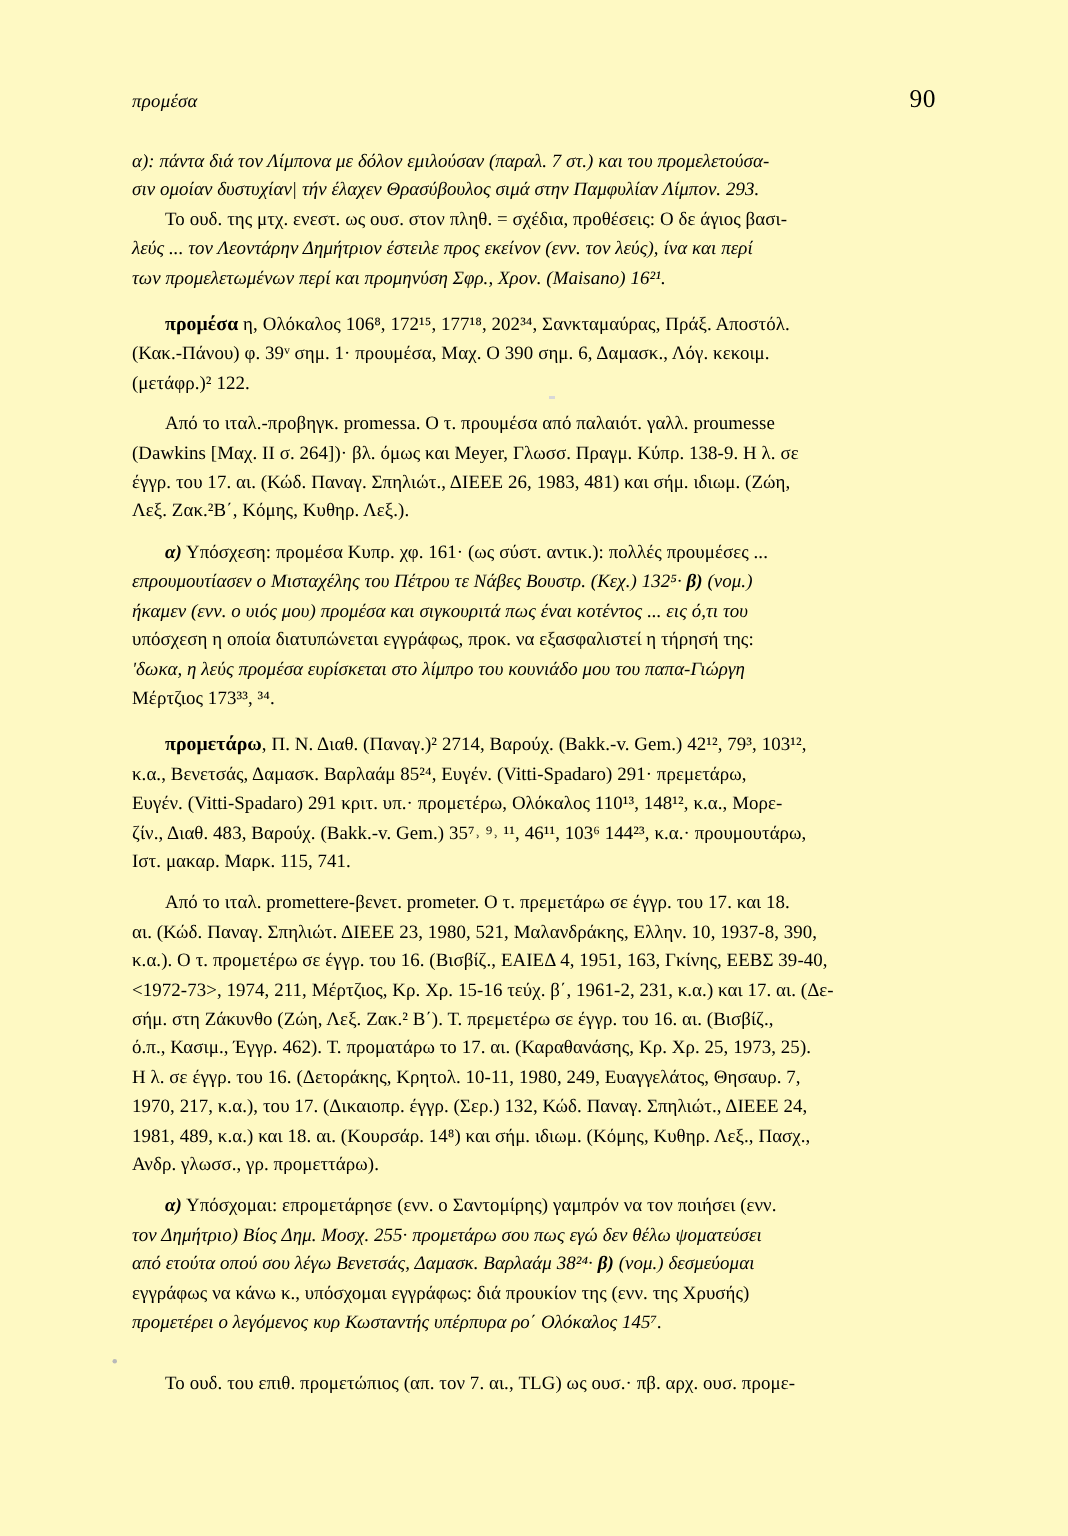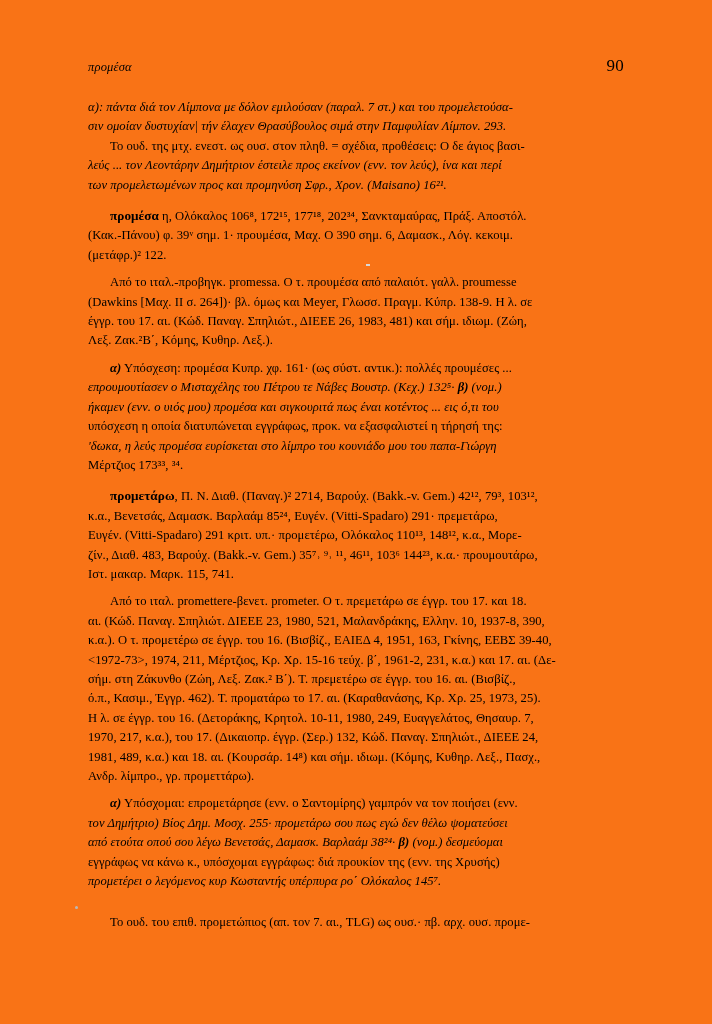--- a/index.html
+++ b/index.html
@@ -11,21 +11,21 @@
     width: 712px;
     height: 1024px;
     font-family: "Liberation Serif", "DejaVu Serif", serif;
     color: #000000;
     position: relative;
     overflow: hidden;
   }
   .page {
     position: absolute;
     inset: 0;
-    background: #f97316;
+    background: #fef9c3;
     text-decoration: underline;
   }
   .running-head {
     position: absolute;
     top: 56px;
     left: 88px;
     right: 88px;
     height: 20px;
     display: flex;
     align-items: baseline;
@@ -100,21 +100,21 @@
   <div class="body-col">
 
     <div>
       <p class="noindent it">α): πάντα διά τον Λίμπονα με δόλον εμιλούσαν (παραλ. 7 στ.) και του προμελετούσα-</p>
       <p class="noindent it">σιν ομοίαν δυστυχίαν| τήν έλαχεν Θρασύβουλος σιμά στην Παμφυλίαν Λίμπον. 293.</p>
     </div>
 
     <div>
       <p class="indent">Το ουδ. της μτχ. ενεστ. ως ουσ. στον πληθ. = σχέδια, προθέσεις: Ο δε άγιος βασι-</p>
       <p class="noindent it">λεύς ... τον Λεοντάρην Δημήτριον έστειλε προς εκείνον (ενν. τον λεύς), ίνα και περί</p>
-      <p class="noindent it">των προμελετωμένων προς και προμηνύση Σφρ., Χρον. (Maisano) 16²¹.</p>
+      <p class="noindent it">των προμελετωμένων περί και προμηνύση Σφρ., Χρον. (Maisano) 16²¹.</p>
     </div>
 
     <div class="gap-md"></div>
 
     <div>
       <p class="indent"><span class="hw">προμέσα</span> η, Ολόκαλος 106⁸, 172¹⁵, 177¹⁸, 202³⁴, Σανκταμαύρας, Πράξ. Αποστόλ.</p>
       <p class="noindent">(Κακ.-Πάνου) φ. 39ᵛ σημ. 1· προυμέσα, Μαχ. Ο 390 σημ. 6, Δαμασκ., Λόγ. κεκοιμ.</p>
       <p class="noindent">(μετάφρ.)² 122.</p>
     </div>
 
@@ -153,21 +153,21 @@
     <div>
       <p class="indent">Από το ιταλ. promettere-βενετ. prometer. Ο τ. πρεμετάρω σε έγγρ. του 17. και 18.</p>
       <p class="noindent">αι. (Κώδ. Παναγ. Σπηλιώτ. ΔΙΕΕΕ 23, 1980, 521, Μαλανδράκης, Ελλην. 10, 1937-8, 390,</p>
       <p class="noindent">κ.α.). Ο τ. προμετέρω σε έγγρ. του 16. (Βισβίζ., ΕΑΙΕΔ 4, 1951, 163, Γκίνης, ΕΕΒΣ 39-40,</p>
       <p class="noindent">&lt;1972-73&gt;, 1974, 211, Μέρτζιος, Κρ. Χρ. 15-16 τεύχ. β΄, 1961-2, 231, κ.α.) και 17. αι. (Δε-</p>
       <p class="noindent">σήμ. στη Ζάκυνθο (Ζώη, Λεξ. Ζακ.² Β΄). Τ. πρεμετέρω σε έγγρ. του 16. αι. (Βισβίζ.,</p>
       <p class="noindent">ό.π., Κασιμ., Έγγρ. 462). Τ. προματάρω το 17. αι. (Καραθανάσης, Κρ. Χρ. 25, 1973, 25).</p>
       <p class="noindent">Η λ. σε έγγρ. του 16. (Δετοράκης, Κρητολ. 10-11, 1980, 249, Ευαγγελάτος, Θησαυρ. 7,</p>
       <p class="noindent">1970, 217, κ.α.), του 17. (Δικαιοπρ. έγγρ. (Σερ.) 132, Κώδ. Παναγ. Σπηλιώτ., ΔΙΕΕΕ 24,</p>
       <p class="noindent">1981, 489, κ.α.) και 18. αι. (Κουρσάρ. 14⁸) και σήμ. ιδιωμ. (Κόμης, Κυθηρ. Λεξ., Πασχ.,</p>
-      <p class="noindent">Ανδρ. λίμπρο., γρ. προμεττάρω).</p>
+      <p class="noindent">Ανδρ. γλωσσ., γρ. προμεττάρω).</p>
     </div>
 
     <div class="gap-sm"></div>
 
     <div>
       <p class="indent"><span class="bold it">α)</span> Υπόσχομαι: επρομετάρησε (ενν. ο Σαντομίρης) γαμπρόν να τον ποιήσει (ενν.</p>
       <p class="noindent it">τον Δημήτριο) Βίος Δημ. Μοσχ. 255· προμετάρω σου πως εγώ δεν θέλω ψοματεύσει</p>
       <p class="noindent it">από ετούτα οπού σου λέγω Βενετσάς, Δαμασκ. Βαρλαάμ 38²⁴· <span class="bold it">β)</span> (νομ.) δεσμεύομαι</p>
       <p class="noindent">εγγράφως να κάνω κ., υπόσχομαι εγγράφως: διά προυκίον της (ενν. της Χρυσής)</p>
       <p class="noindent it">προμετέρει ο λεγόμενος κυρ Κωσταντής υπέρπυρα ρο΄ Ολόκαλος 145⁷.</p>

